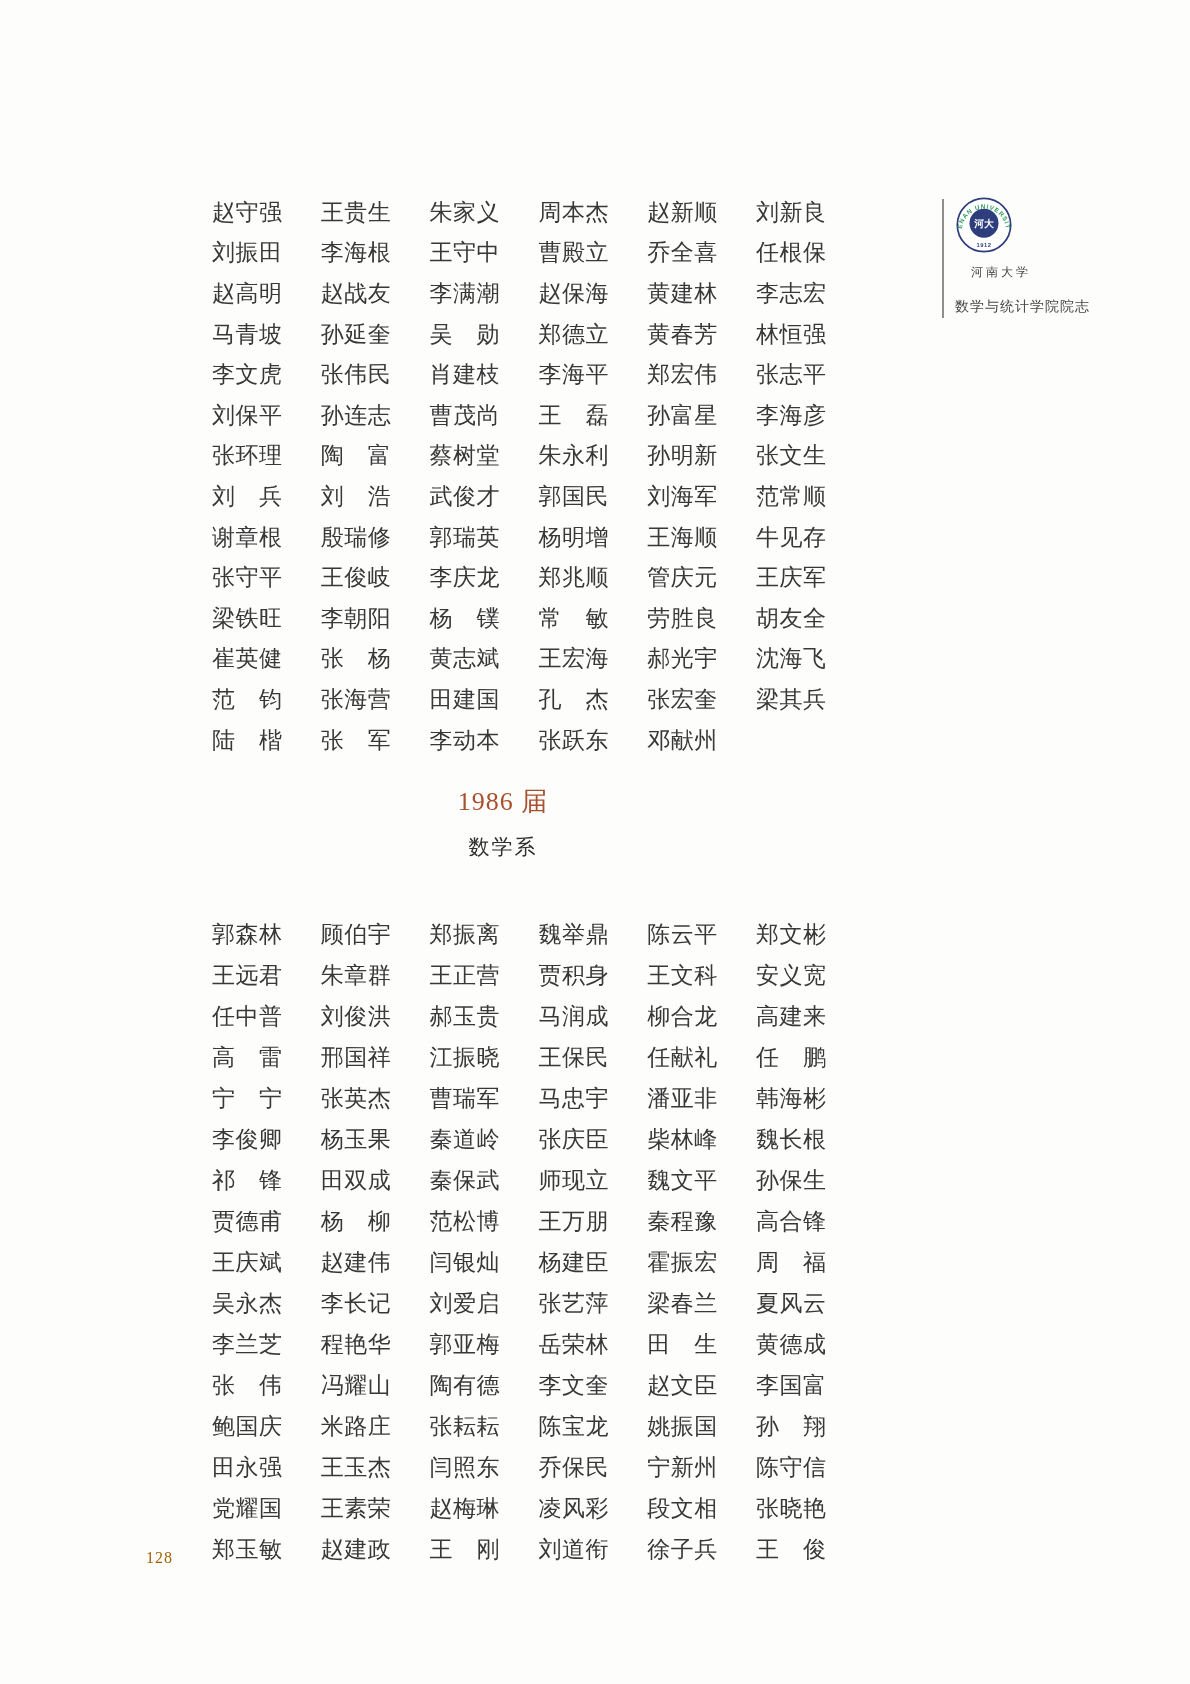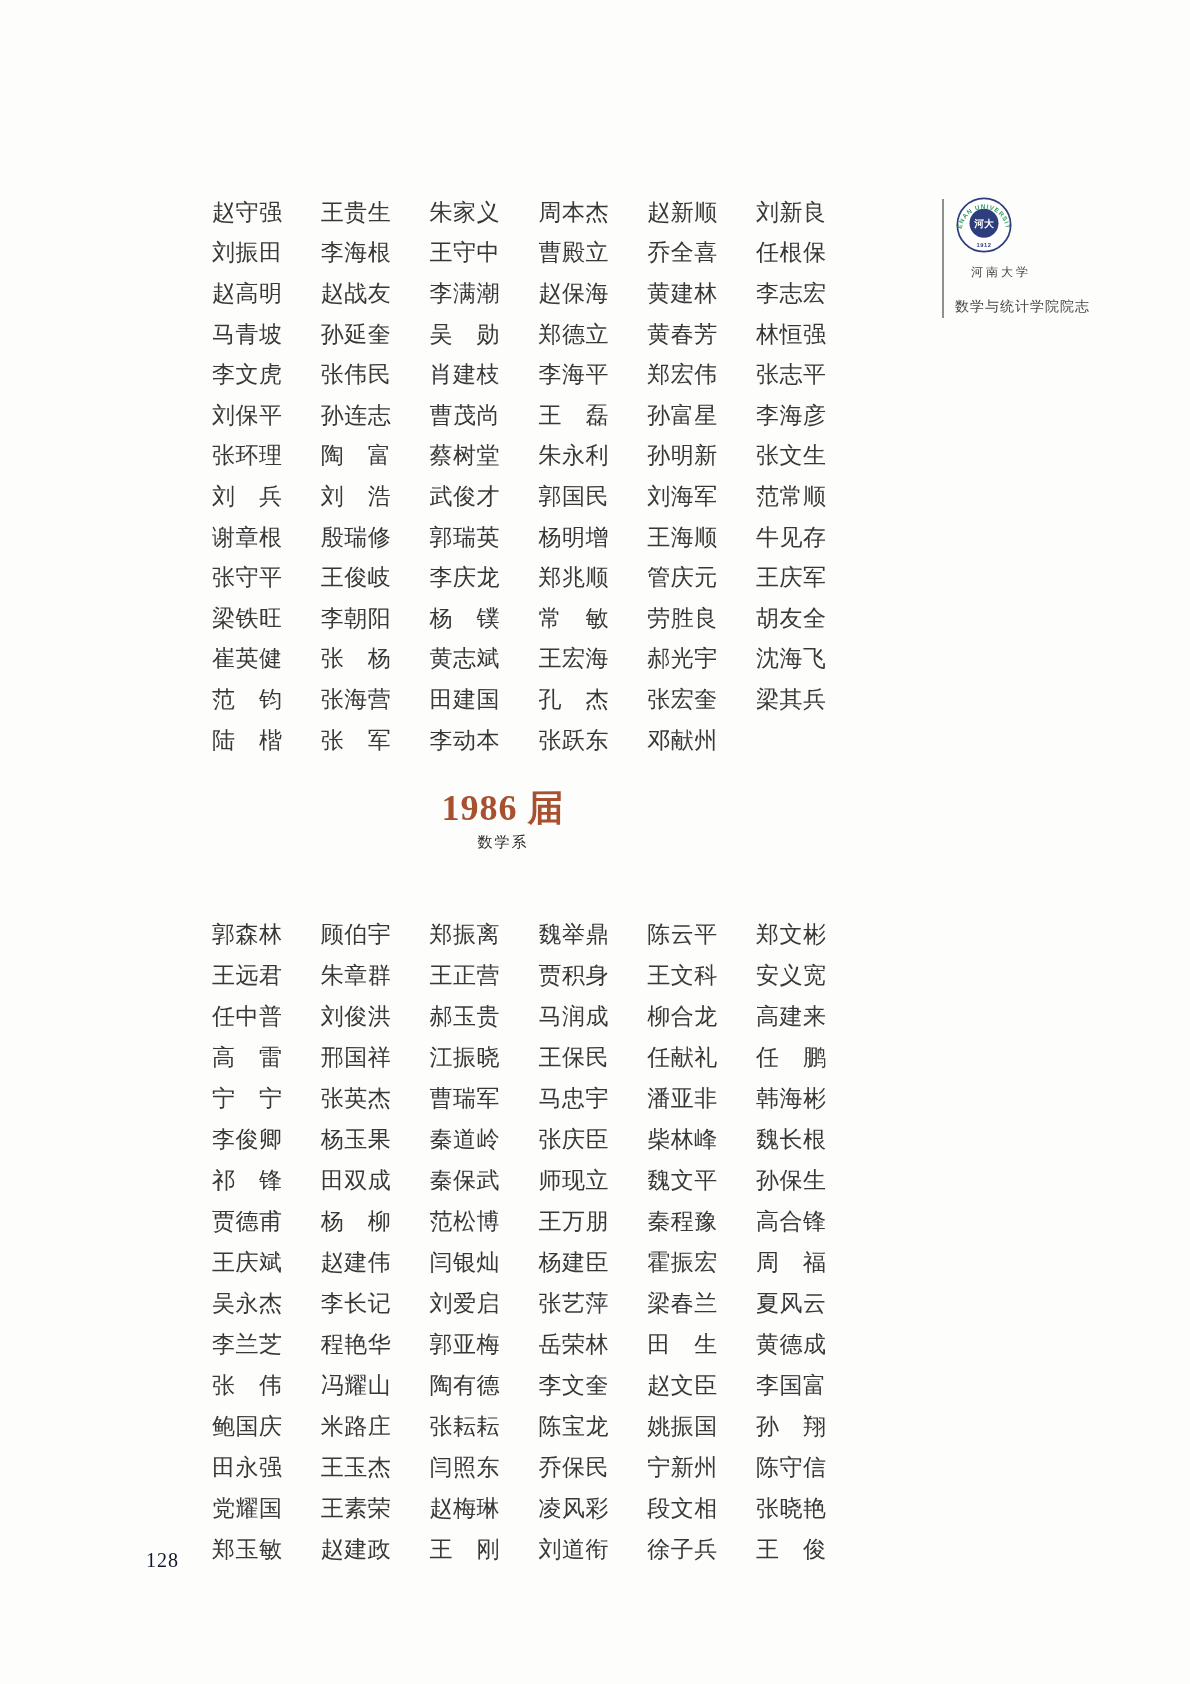--- a/index.html
+++ b/index.html
@@ -37,32 +37,32 @@
     white-space:nowrap;
     color:var(--text);
     letter-spacing:0.5px;
   }
   .year-heading{
     position:absolute;
     left:196px;
     width:614px;
     top:784px;
     text-align:center;
-    font-size:36px;
-    font-weight:bold;
+    font-size:26px;
+    font-weight:normal;
     color:var(--accent);
     letter-spacing:1px;
   }
   .dept-heading{
     position:absolute;
     left:196px;
     width:614px;
     top:833px;
     text-align:center;
-    font-size:15px;
+    font-size:21px;
     font-weight:normal;
     color:#2F2F2F;
     letter-spacing:2px;
   }
   .sidebar{
     position:absolute;
     left:942px;
     top:196px;
     width:200px;
   }
@@ -118,22 +118,22 @@
     top:102px;
     font-size:14px;
     color:var(--sidebar-text);
     letter-spacing:1px;
     white-space:nowrap;
   }
   .page-number{
     position:absolute;
     left:146px;
     top:1549px;
-    font-size:20px;
-    color:#0f172a;
+    font-size:16px;
+    color:#a16207;
     letter-spacing:1px;
   }
 </style>
 </head>
 <body>
 
 <main>
 
   <div class="names-grid grid-top">
       <span class="name">赵守强</span>

